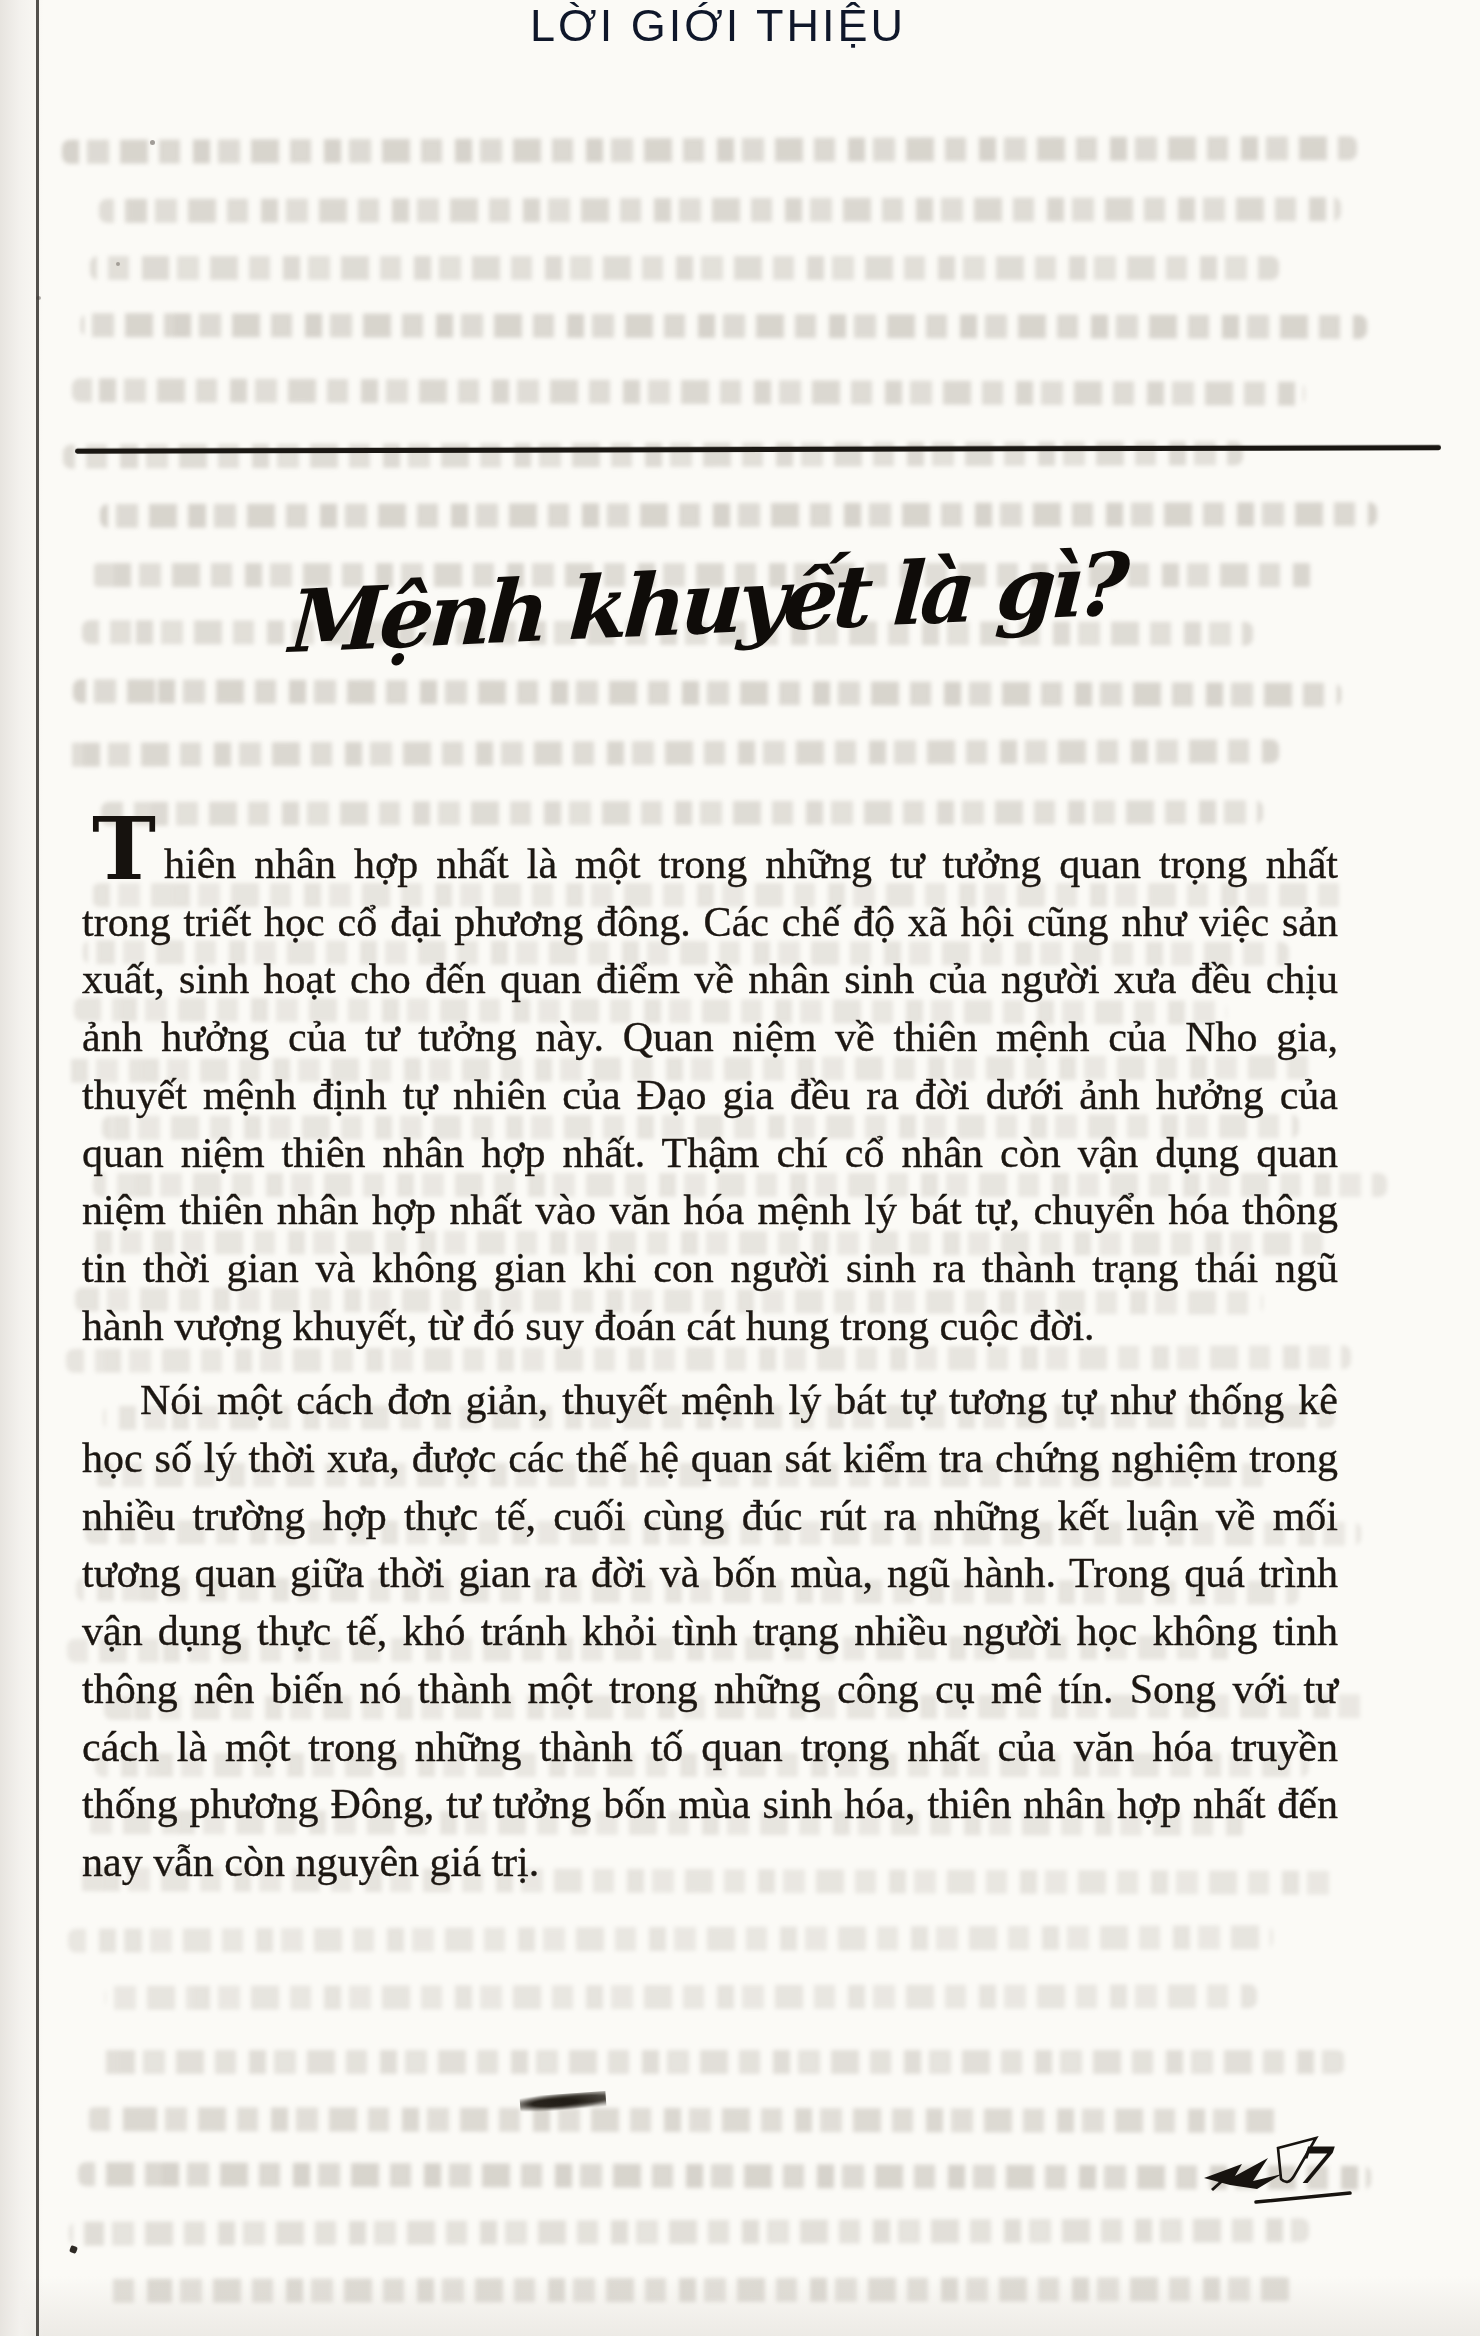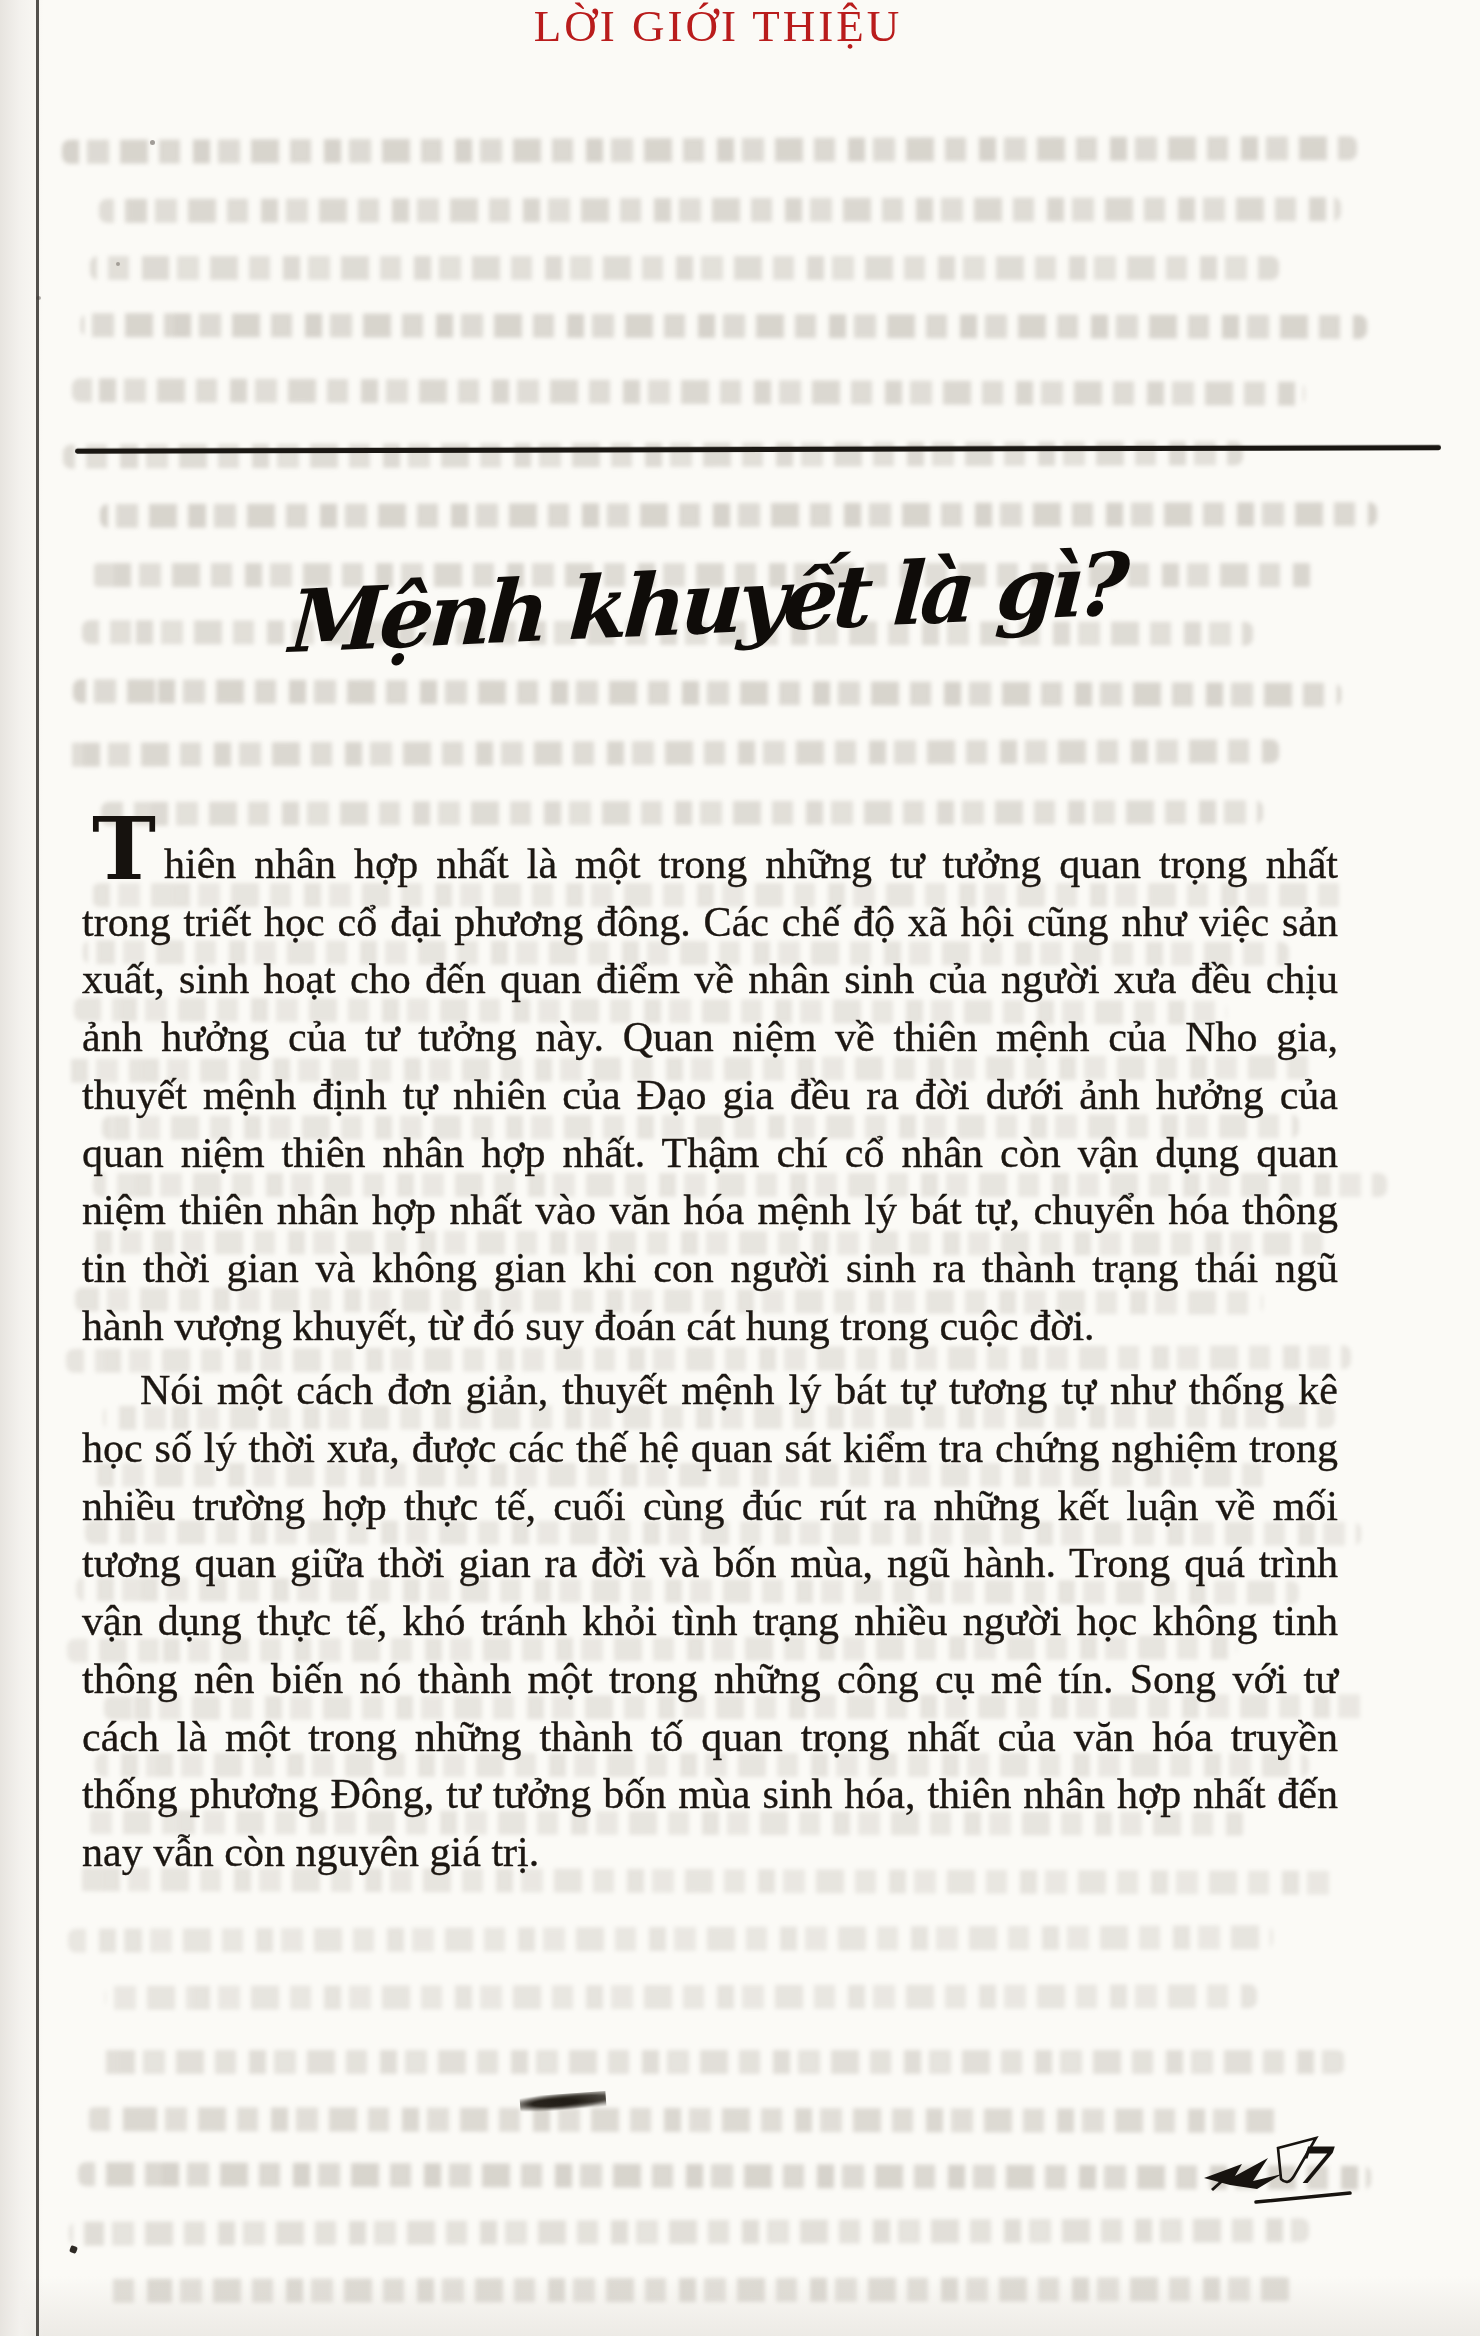--- a/index.html
+++ b/index.html
@@ -32,22 +32,22 @@
       rgba(148,140,127,.85) 0 17px, rgba(148,140,127,0) 17px 25px,
       rgba(148,140,127,.68) 25px 47px, rgba(148,140,127,0) 47px 58px,
       rgba(148,140,127,.8) 58px 86px, rgba(148,140,127,0) 86px 97px,
       rgba(148,140,127,.72) 97px 118px, rgba(148,140,127,0) 118px 131px);
   }
   .dust{position:absolute;border-radius:50%;background:#57504a;z-index:2;}
   
   .heading{
     position:absolute;left:0;top:392;width:1436px;z-index:3;
     margin:0;text-align:center;
-    font-family:Liberation Serif, serif;
-    font-weight:400;font-size:45px;letter-spacing:3px;color:#b91c1c;
+    font-family:Liberation Sans, sans-serif;
+    font-weight:400;font-size:45px;letter-spacing:3px;color:#0f172a;
   }
   .rule{
     position:absolute;left:75px;top:447px;width:1366px;height:4.5px;z-index:3;
     background:#1a1713;border-radius:3px;transform:rotate(-.15deg);
     box-shadow:0 -1px 0 rgba(26,23,19,.25);
   }
   
   .script-title{
     position:absolute;left:707px;top:552px;z-index:3;
     transform:translateX(-50%) rotate(-2.6deg) skewX(-6deg);
@@ -55,21 +55,21 @@
     font-family:"DejaVu Serif",serif;font-style:italic;font-weight:700;
     font-size:86px;letter-spacing:-5px;color:#0f0c09;
   }
   
   .body-text{
     position:absolute;left:82px;top:836px;width:1256px;z-index:3;
     font-size:42px;line-height:57.7px;text-align:justify;color:#1c1712;
     -webkit-text-stroke:.35px #1c1712;
   }
   .body-text p{margin:0;}
-  .body-text p + p{margin-top:7px;}
+  .body-text p + p{margin-top:17px;}
   .para.indent{text-indent:58px;}
   .dropcap{
     float:left;
     font-family:"DejaVu Serif",serif;font-weight:700;
     font-size:86px;line-height:54px;
     margin:-14px 8px 0 10px;color:#16120e;
     -webkit-text-stroke:0;
   }
   
   .smudge{

